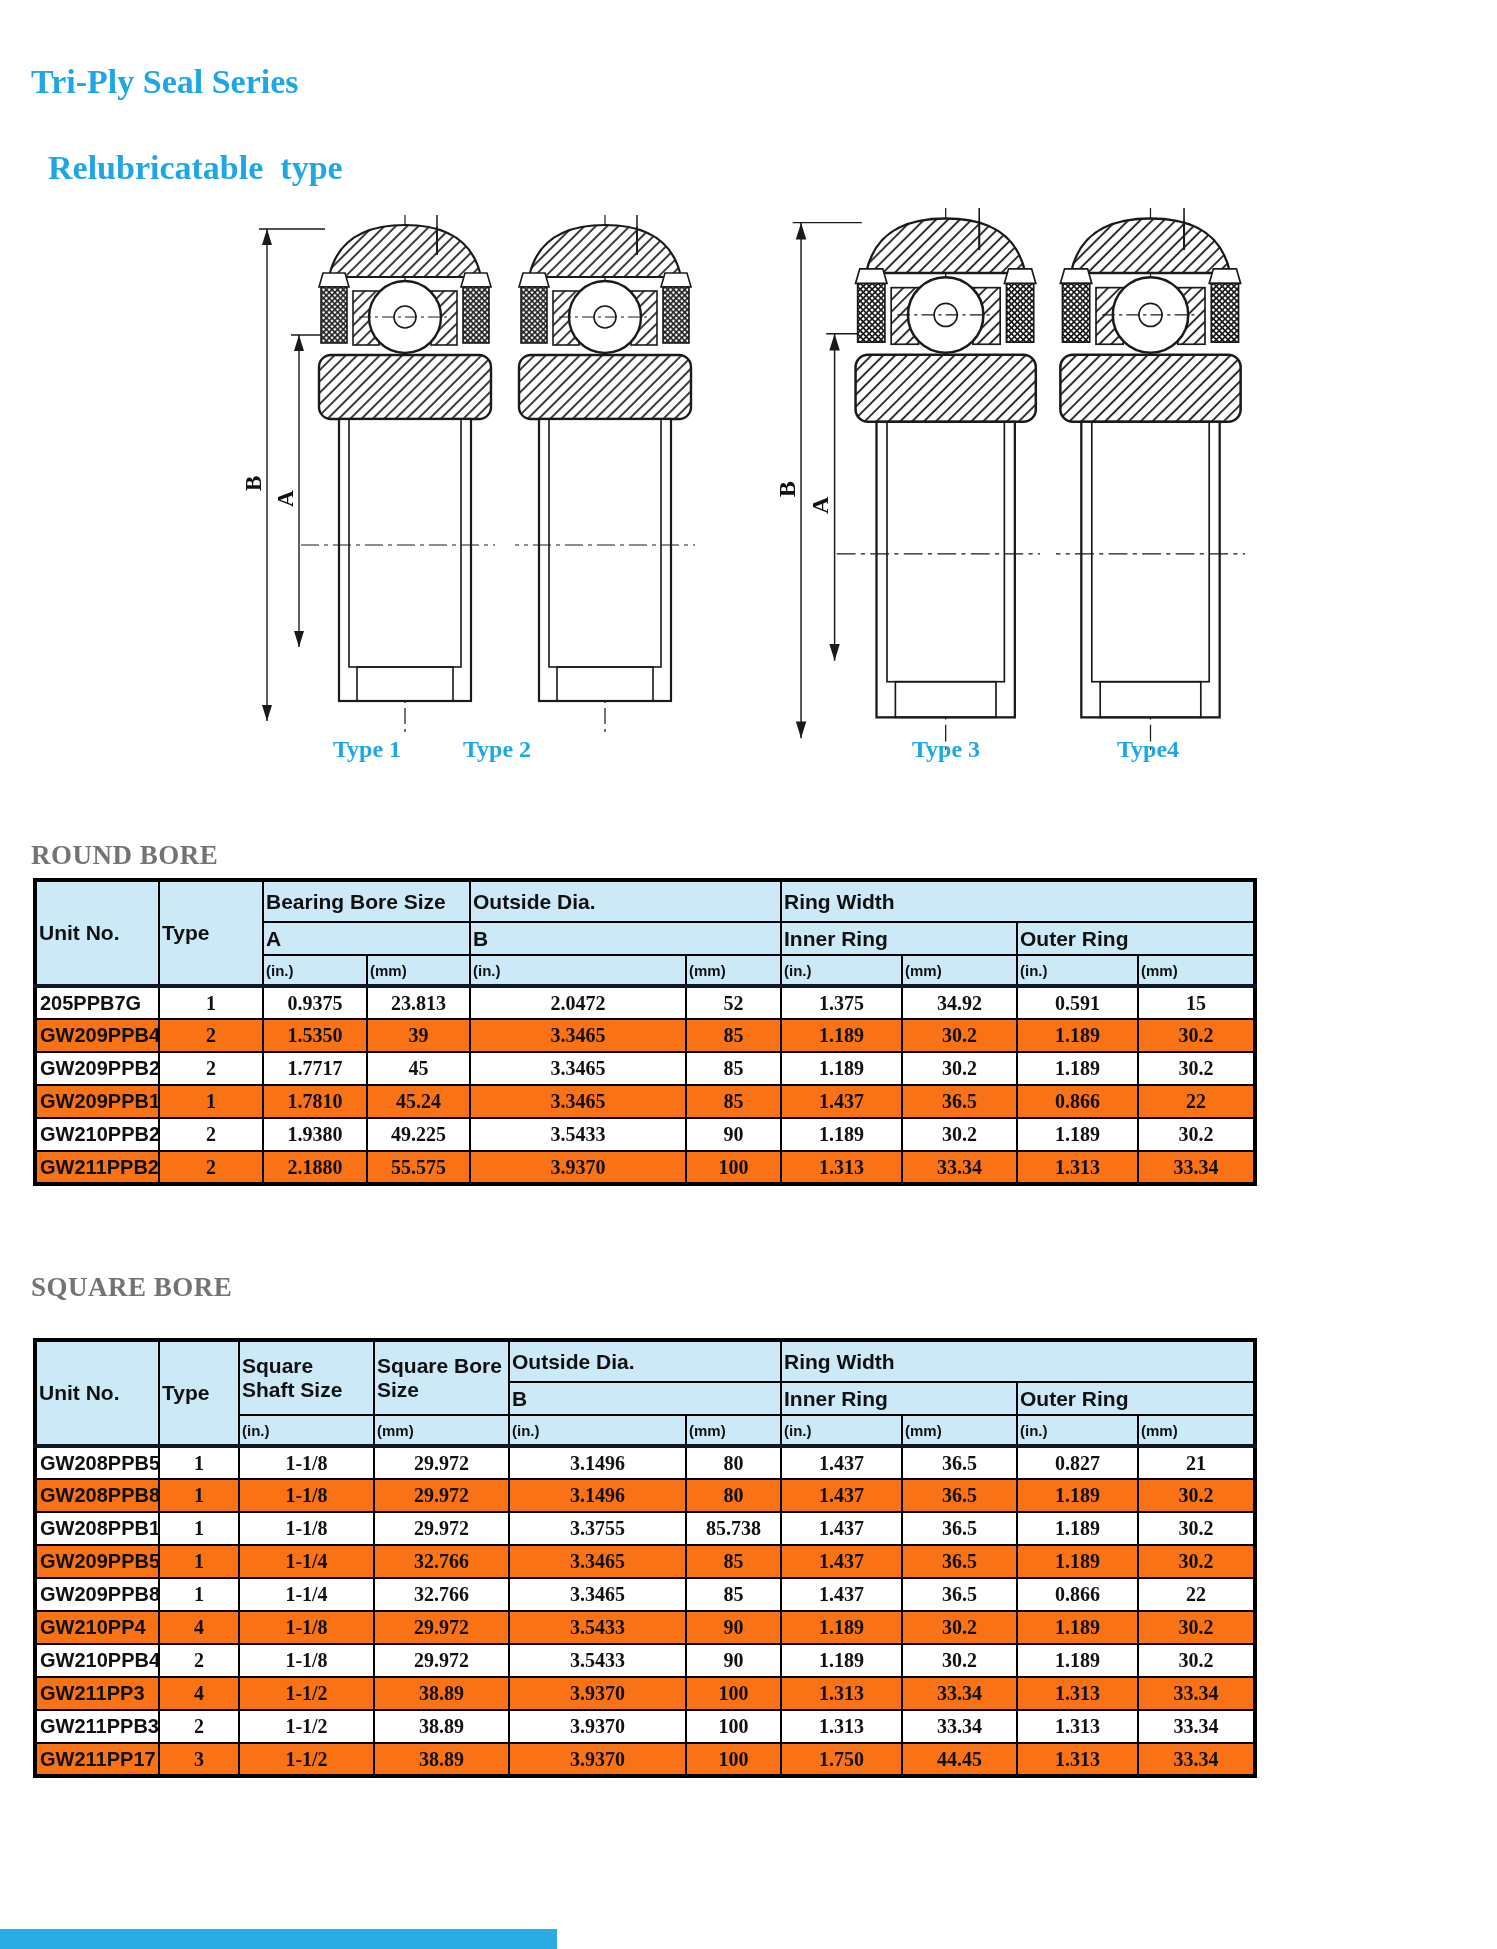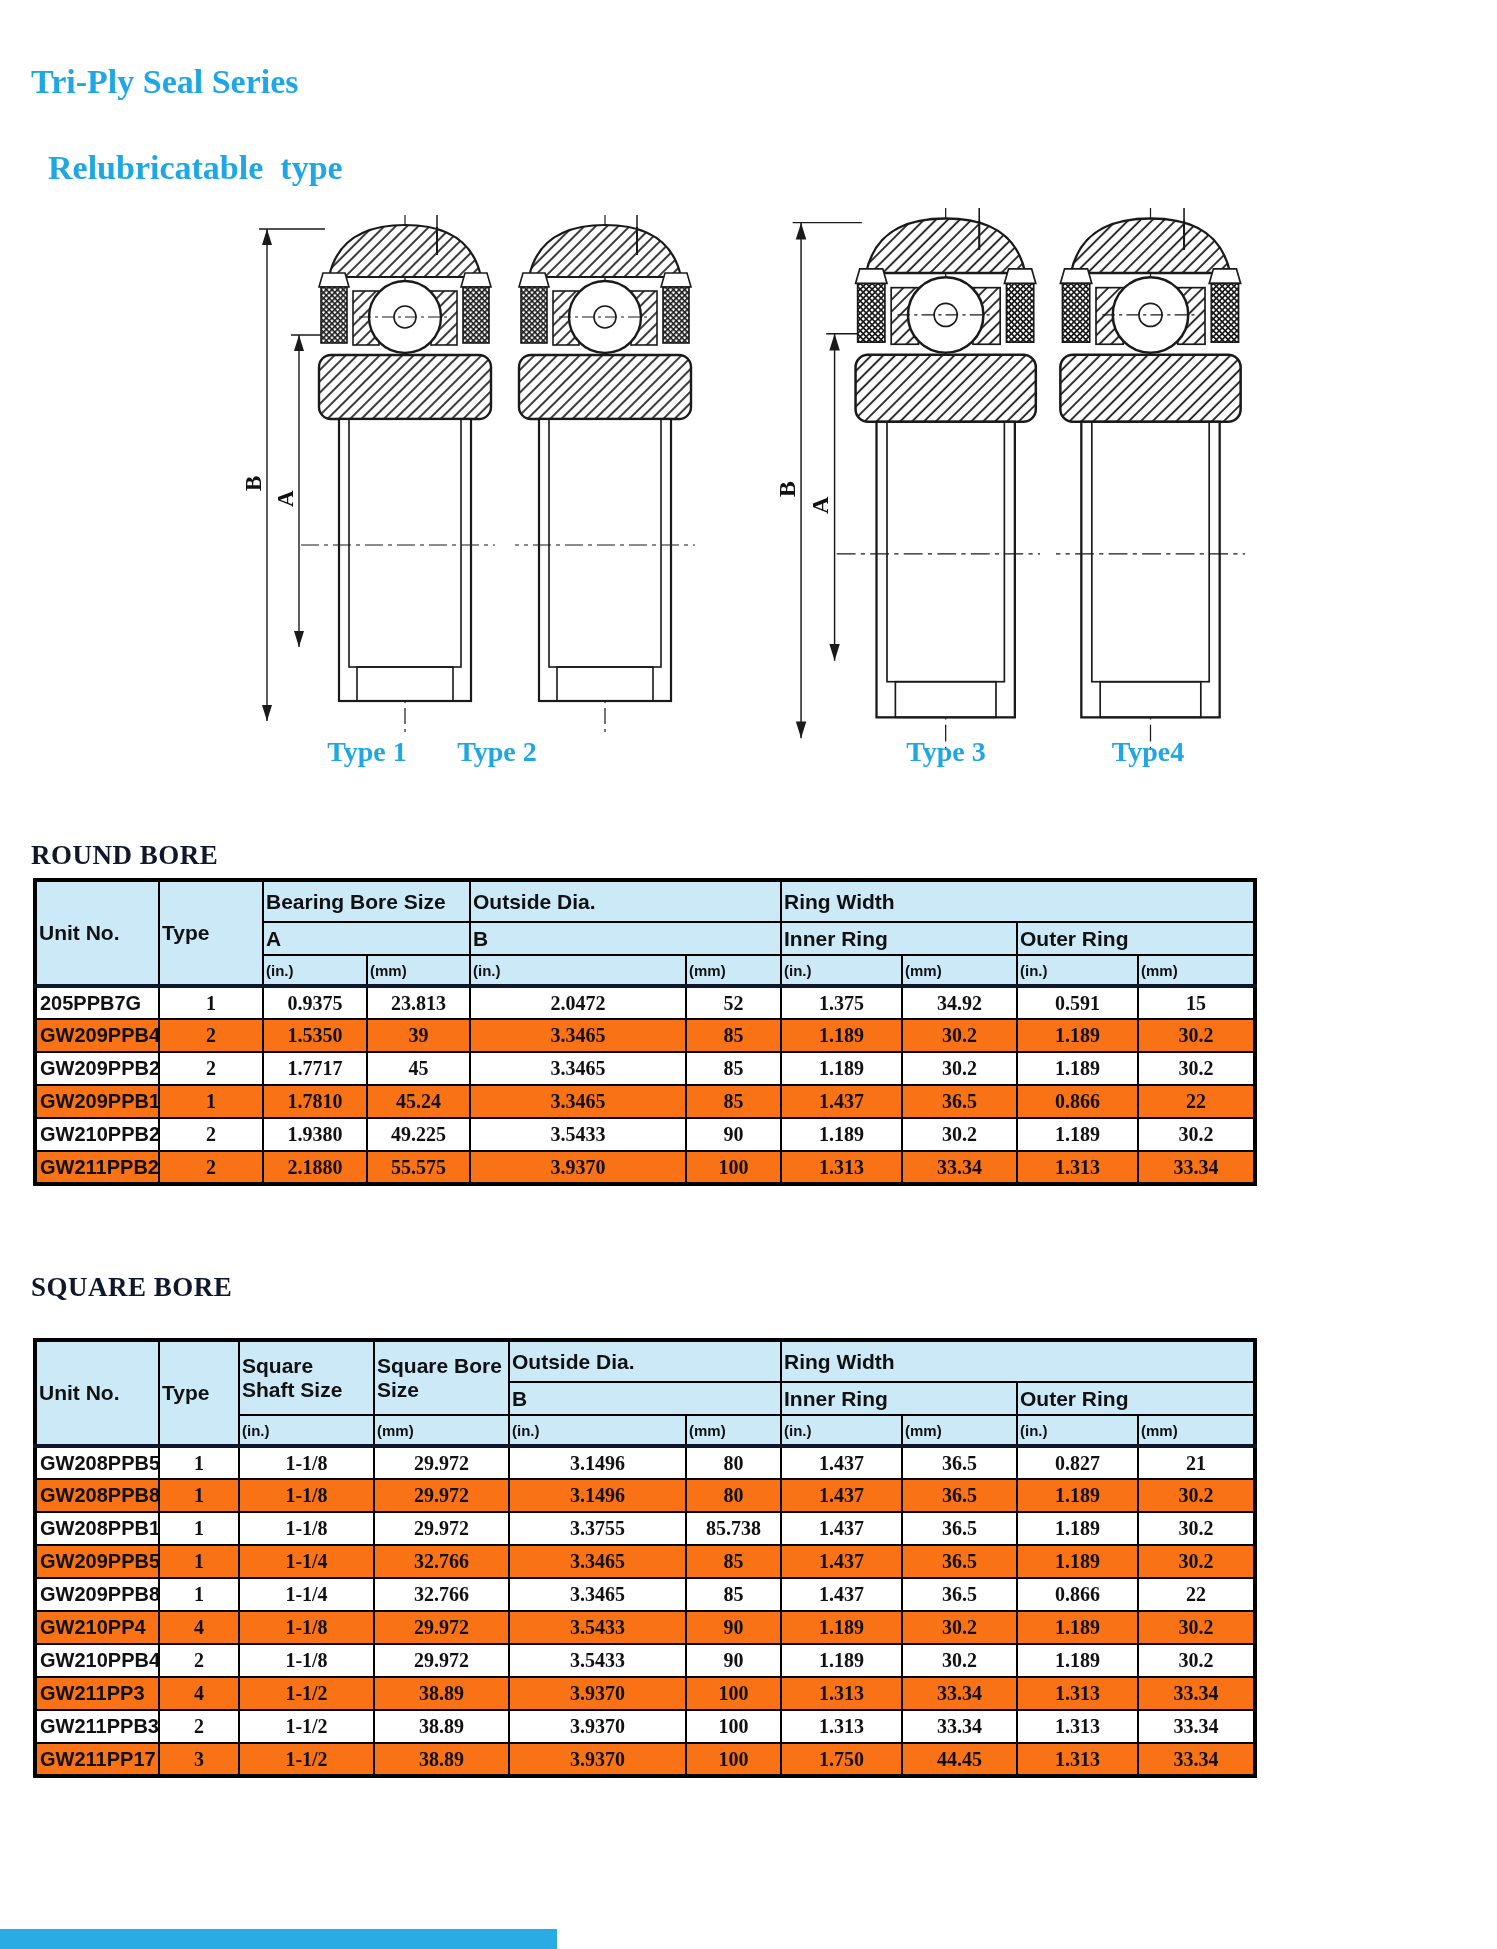--- a/index.html
+++ b/index.html
@@ -15,28 +15,28 @@
     font-family:"Liberation Serif", serif; font-weight:bold;
     font-size:34px; line-height:43px; color:#1ea7e4; white-space:pre-wrap;
   }
   
   .figures { position:absolute; left:0; top:0; width:1497px; height:790px; }
   .fig { position:absolute; }
   .fig svg { display:block; }
   .fig-label {
     position:absolute; top:736px; transform:translateX(-50%);
     font-family:"Liberation Serif", serif; font-weight:bold;
-    font-size:28px; color:#1ea7e4; white-space:nowrap;
+    font-size:24px; color:#1ea7e4; white-space:nowrap;
   }
   .dimtext { font-family:"Liberation Serif", serif; font-weight:bold; font-size:23px; fill:#111; }
   
   .section-title {
     position:absolute; left:31px;
     font-family:"Liberation Serif", serif; font-weight:bold;
-    font-size:27px; letter-spacing:0.5px; color:#0f172a;
+    font-size:27px; letter-spacing:0.5px; color:#737373;
   }
   .spec-table {
     position:absolute; left:33px; border-collapse:collapse; table-layout:fixed;
     border:4px solid #000;
   }
   .spec-table th, .spec-table td { border:2px solid #000; overflow:hidden; }
   .spec-table thead th {
     background:#cce9f8; font-family:"Liberation Sans", sans-serif;
     font-weight:bold; font-size:21px; color:#111; text-align:left;
     padding:1px 2px;

